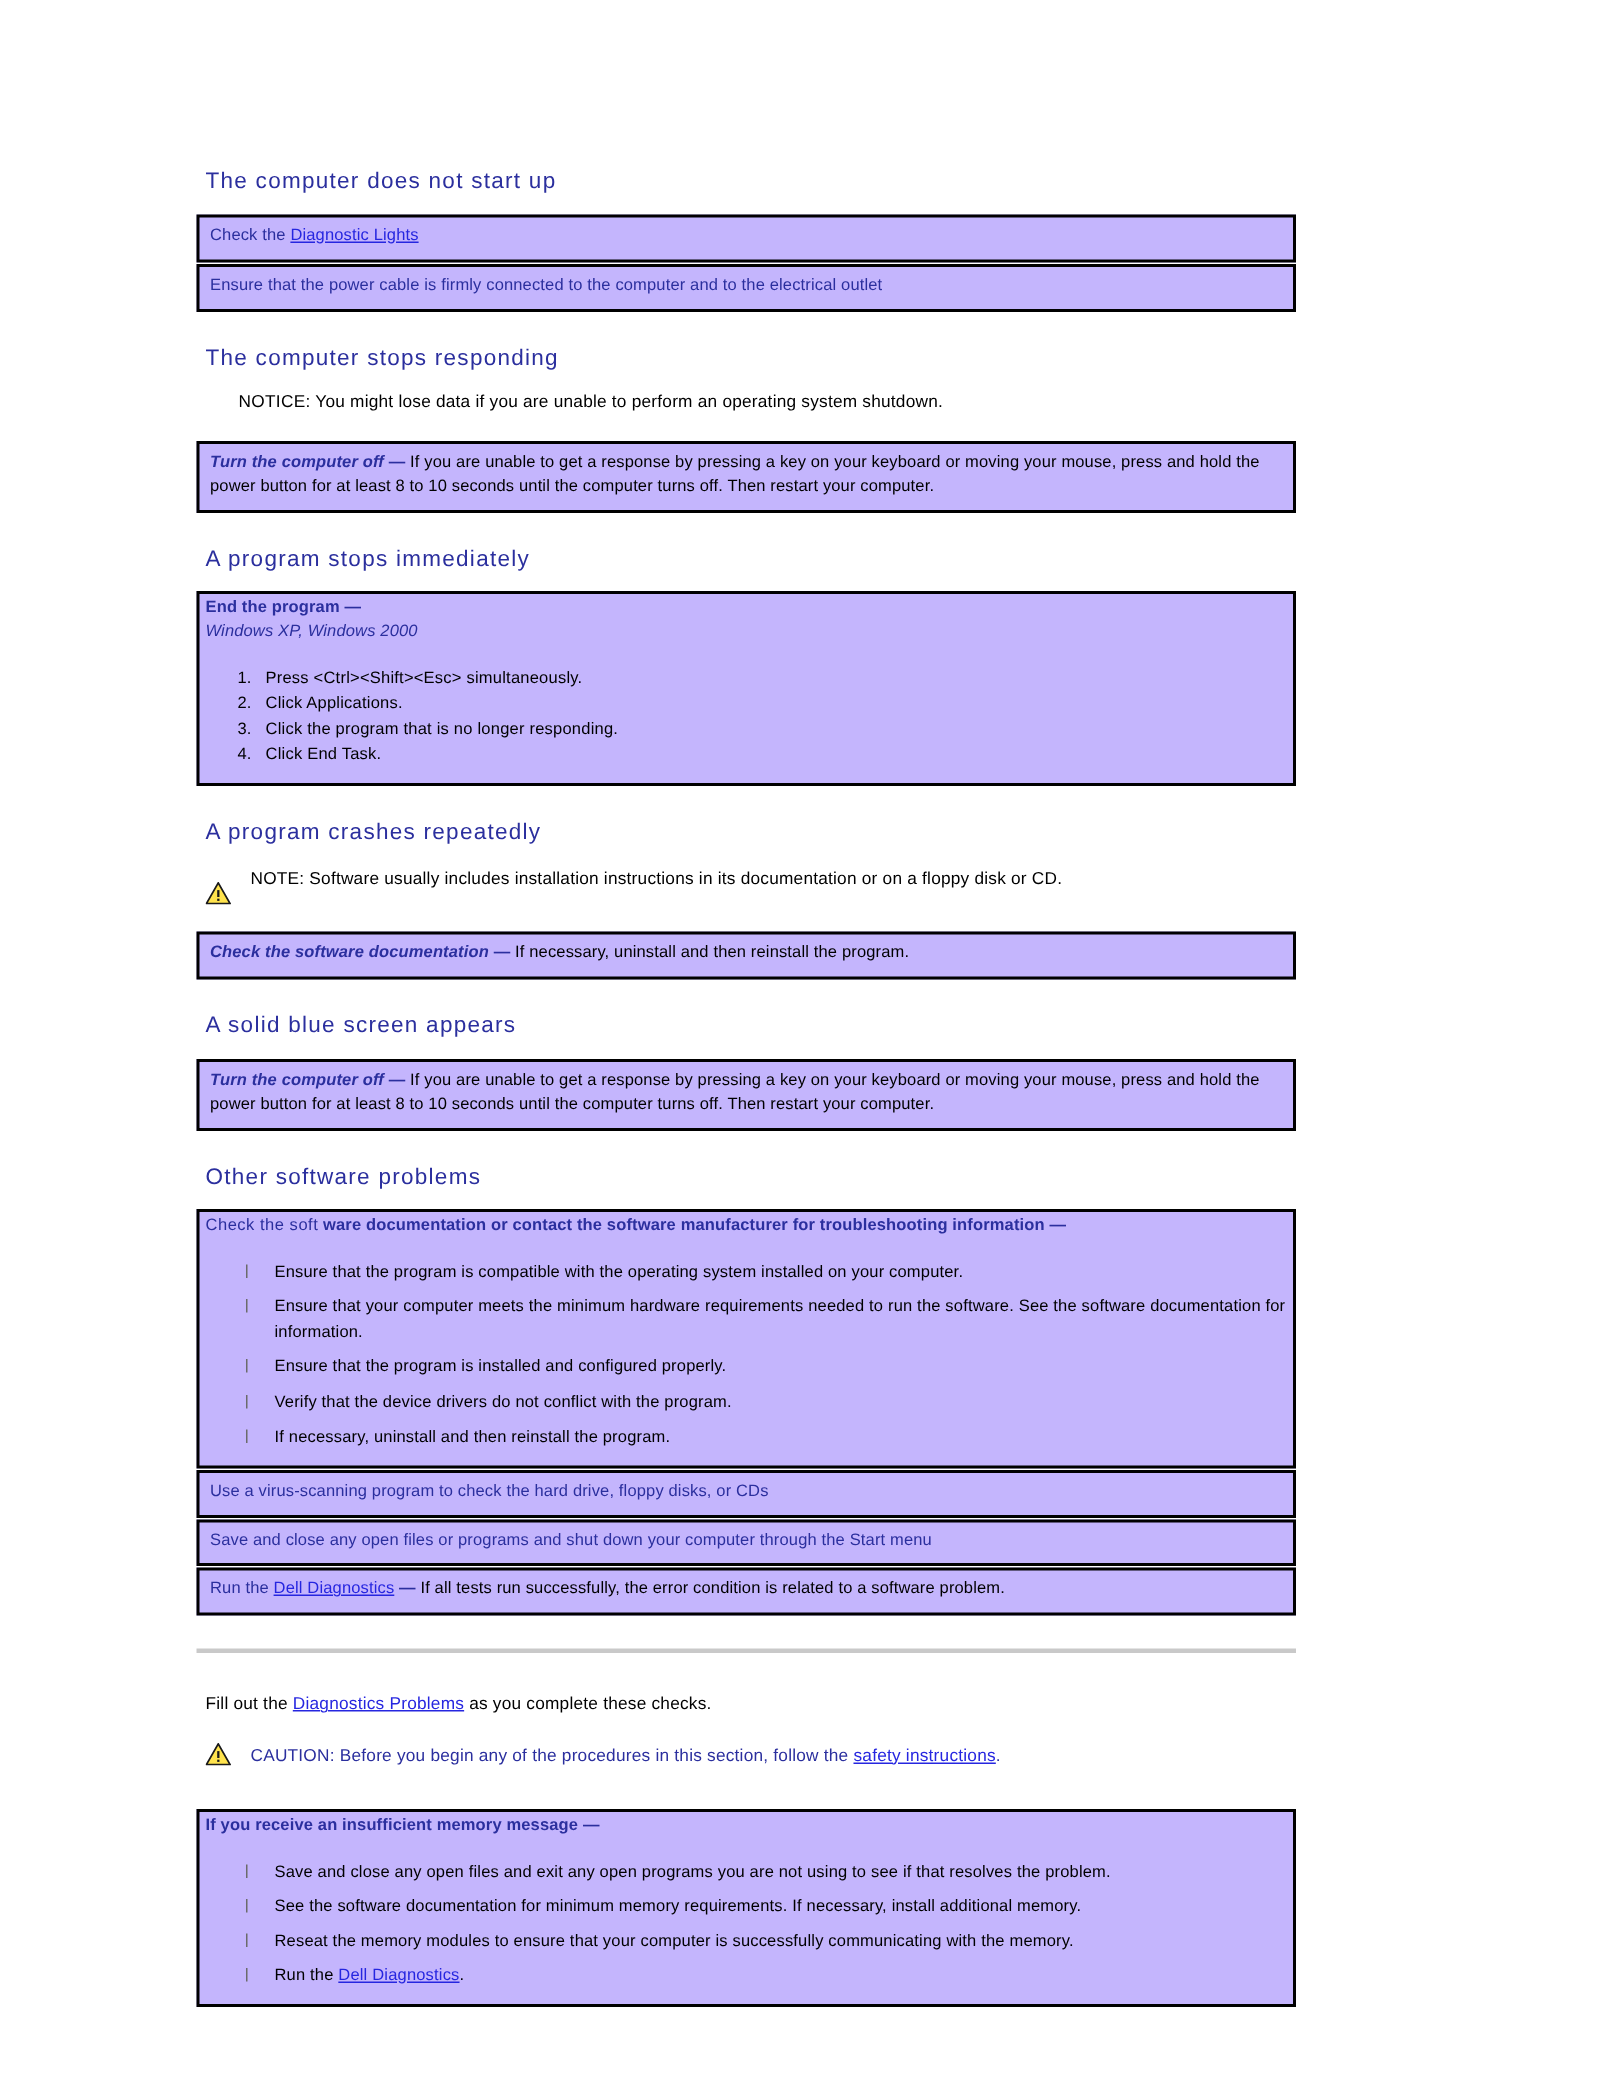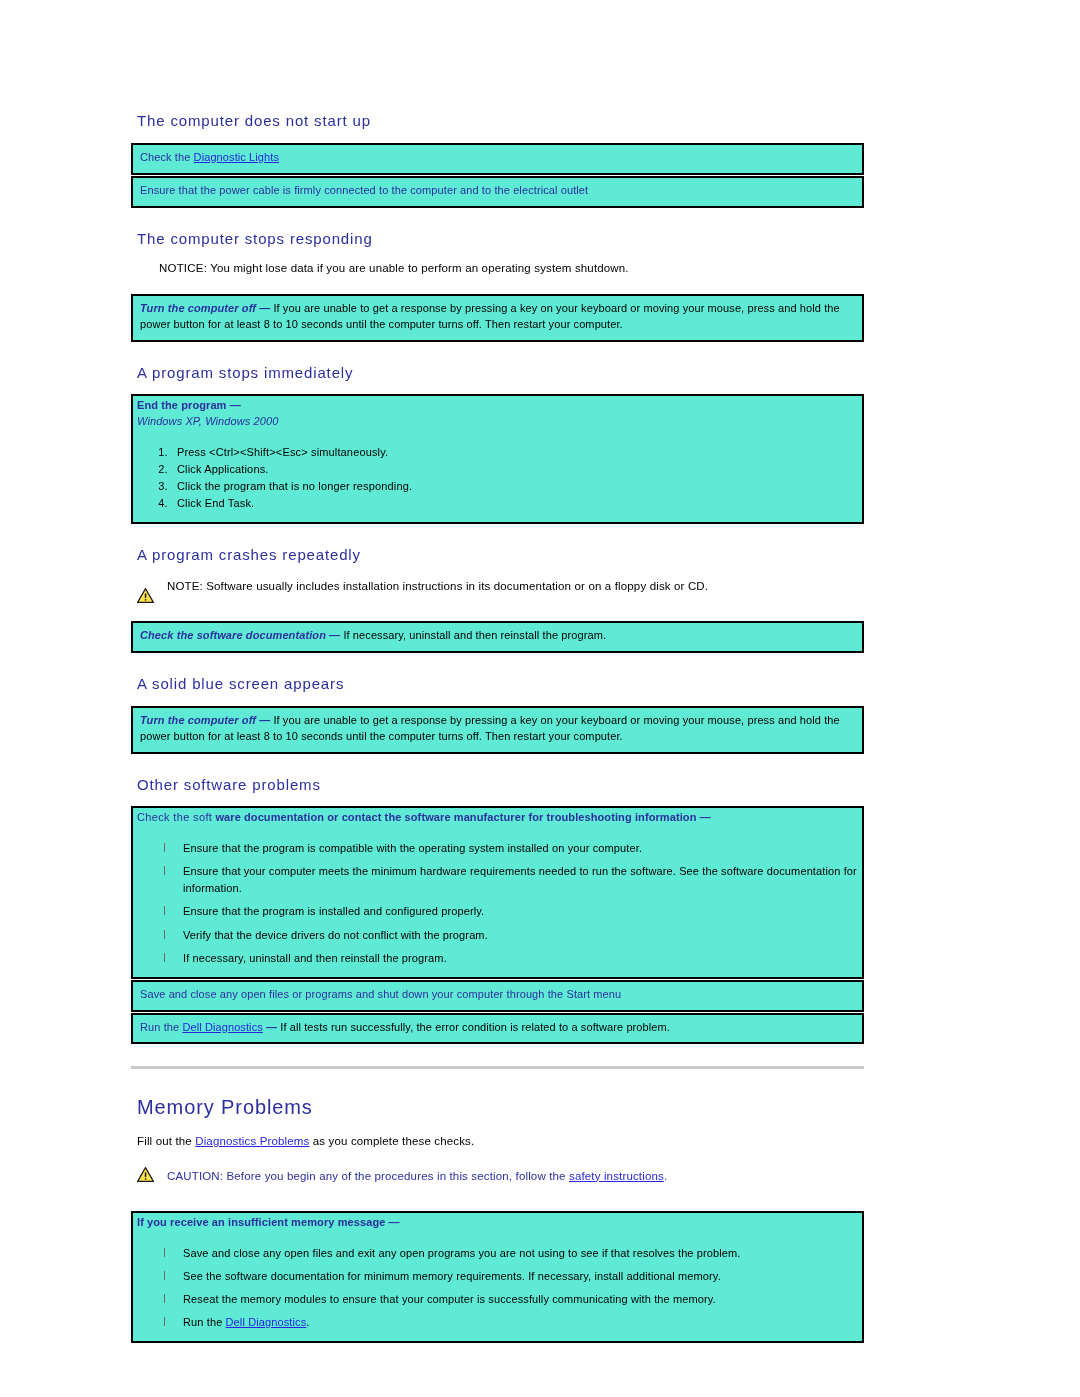--- a/index.html
+++ b/index.html
@@ -85,21 +85,21 @@
     top: 11px;
     width: 17px;
     height: 15px;
   }
   .note-row.caution .warn-icon { top: 0px; }
   .warn-icon svg { display: block; }
 
   
   .box {
     border: 2px solid #000;
-    background: #5eead4;
+    background: #c4b5fd;
     padding: 3px 7px 4px 7px;
     margin: 0 16px 1px 0;
     width: 733px;
   }
   .box + .box { margin-top: 1px; }
   .box-group { margin-bottom: 16px; }
 
   .box p {
     margin: 0;
     font-size: 11px;
@@ -267,32 +267,34 @@
           <ul class="ticks">
             <li>Ensure that the program is compatible with the operating system installed on your computer.</li>
             <li>Ensure that your computer meets the minimum hardware requirements needed to run the software. See the software documentation for information.</li>
             <li>Ensure that the program is installed and configured properly.</li>
             <li>Verify that the device drivers do not conflict with the program.</li>
             <li>If necessary, uninstall and then reinstall the program.</li>
           </ul>
         </div>
 
         <div class="box">
+          <p class="row-line">Use a virus-scanning program to check the hard drive, floppy disks, or CDs</p>
+        </div>
+        <div class="box">
           <p class="row-line">Save and close any open files or programs and shut down your computer through the Start menu</p>
         </div>
         <div class="box">
           <p class="row-line"><span>Run the </span><a class="doclink" href="#">Dell Diagnostics</a> <span class="dash">—</span> <span class="body-txt">If all tests run successfully, the error condition is related to a software problem.</span></p>
         </div>
       </div>
     </div>
 
     <hr class="rule">
 
     <div class="sec sec-mem">
-      <h1 class="doc-h1">Memory Problems</h1>
 
       <p class="notice" style="margin-left:6px;"><span>Fill out the </span><a class="doclink" href="#">Diagnostics Problems</a><span> as you complete these checks.</span></p>
 
       <div class="note-row caution">
         <span class="warn-icon">
           <svg viewBox="0 0 17 15" width="17" height="15" aria-hidden="true">
             <polygon points="8.5,0.6 16.4,14.4 0.6,14.4" fill="#ffe34d" stroke="#1a1a1a" stroke-width="1.2" stroke-linejoin="round"></polygon>
             <rect x="7.8" y="5.4" width="1.5" height="4.6" fill="#1a1a1a"></rect>
             <rect x="7.8" y="11.1" width="1.5" height="1.5" fill="#1a1a1a"></rect>
           </svg>

